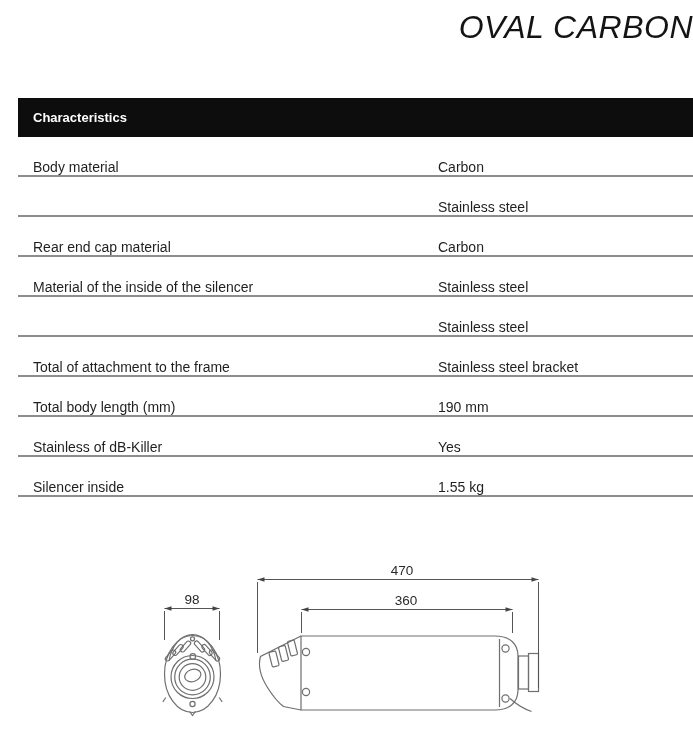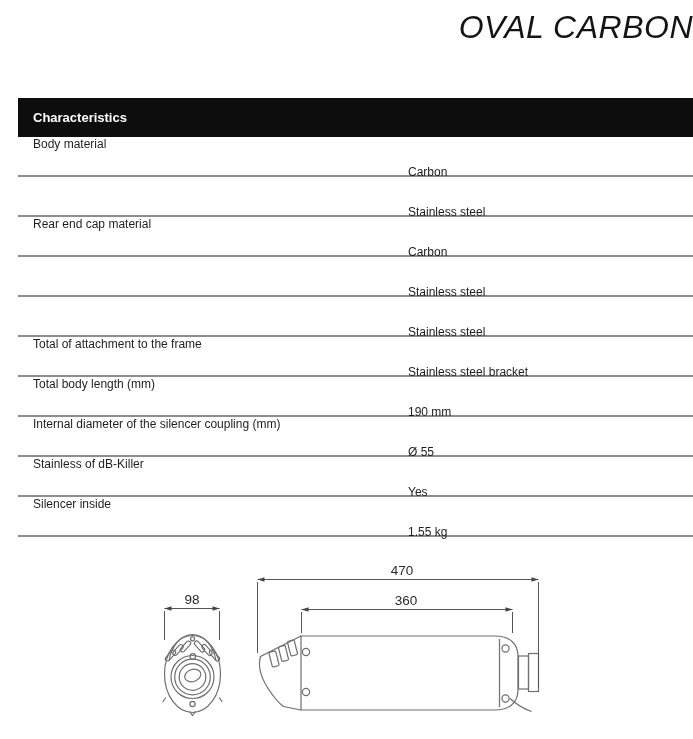--- a/index.html
+++ b/index.html
@@ -11,26 +11,26 @@
   .title{
     position:absolute;top:9px;left:0;width:100%;text-align:right;
     font-size:32px;letter-spacing:.5px;color:#141414;font-style:italic;
   }
   .spec{position:absolute;left:18px;top:98px;width:675px;}
   .spec-header{
     height:39px;background:#0d0d0d;color:#fff;font-weight:bold;font-size:13px;
     display:flex;align-items:center;padding-left:15px;box-sizing:border-box;
   }
   .spec-row{
-    position:relative;height:40px;display:flex;align-items:flex-start;
-    border-bottom:2px solid var(--sep);font-size:12px;color:var(--txt);
+    position:relative;height:40px;display:flex;align-items:flex-end;
+    border-bottom:2px solid var(--sep);font-size:14px;color:var(--txt);
     box-sizing:border-box;background:#fff;
   }
   .spec-label{padding-left:15px;}
-  .spec-value{position:absolute;left:390px;margin-top:28px;}
+  .spec-value{position:absolute;left:420px;margin-top:28px;}
   .drawing{position:absolute;left:0;top:555px;}
   .ol{fill:none;stroke:var(--line);stroke-width:1.2;}
   .dl{fill:none;stroke:#555;stroke-width:1;}
   .ar{fill:#444;stroke:none;}
   .dt{fill:var(--dim);font-family:"Liberation Sans",sans-serif;font-size:13.5px;}
 </style>
 </head>
 <body>
 
 <div class="page" style="--sep: #8d8d8d; --line: #6f6f6f; --dim: #2a2a2a; --txt: #1f1f1f;">
@@ -45,36 +45,33 @@
       <span class="spec-value">Carbon</span>
     </div>
     <div class="spec-row">
       <span class="spec-value">Stainless steel</span>
     </div>
     <div class="spec-row">
       <span class="spec-label">Rear end cap material</span>
       <span class="spec-value">Carbon</span>
     </div>
     <div class="spec-row">
+      <span class="spec-label">Material of the inside of the silencer</span>
       <span class="spec-value">Stainless steel</span>
     </div>
     <div class="spec-row">
       <span class="spec-value">Stainless steel</span>
     </div>
     <div class="spec-row">
       <span class="spec-label">Total of attachment to the frame</span>
       <span class="spec-value">Stainless steel bracket</span>
     </div>
     <div class="spec-row">
       <span class="spec-label">Total body length (mm)</span>
       <span class="spec-value">190 mm</span>
-    </div>
-    <div class="spec-row">
-      <span class="spec-label">Internal diameter of the silencer coupling (mm)</span>
-      <span class="spec-value">Ø 55</span>
     </div>
     <div class="spec-row">
       <span class="spec-label">Stainless of dB-Killer</span>
       <span class="spec-value">Yes</span>
     </div>
     <div class="spec-row">
       <span class="spec-label">Silencer inside</span>
       <span class="spec-value">1.55 kg</span>
     </div>
   </div>

